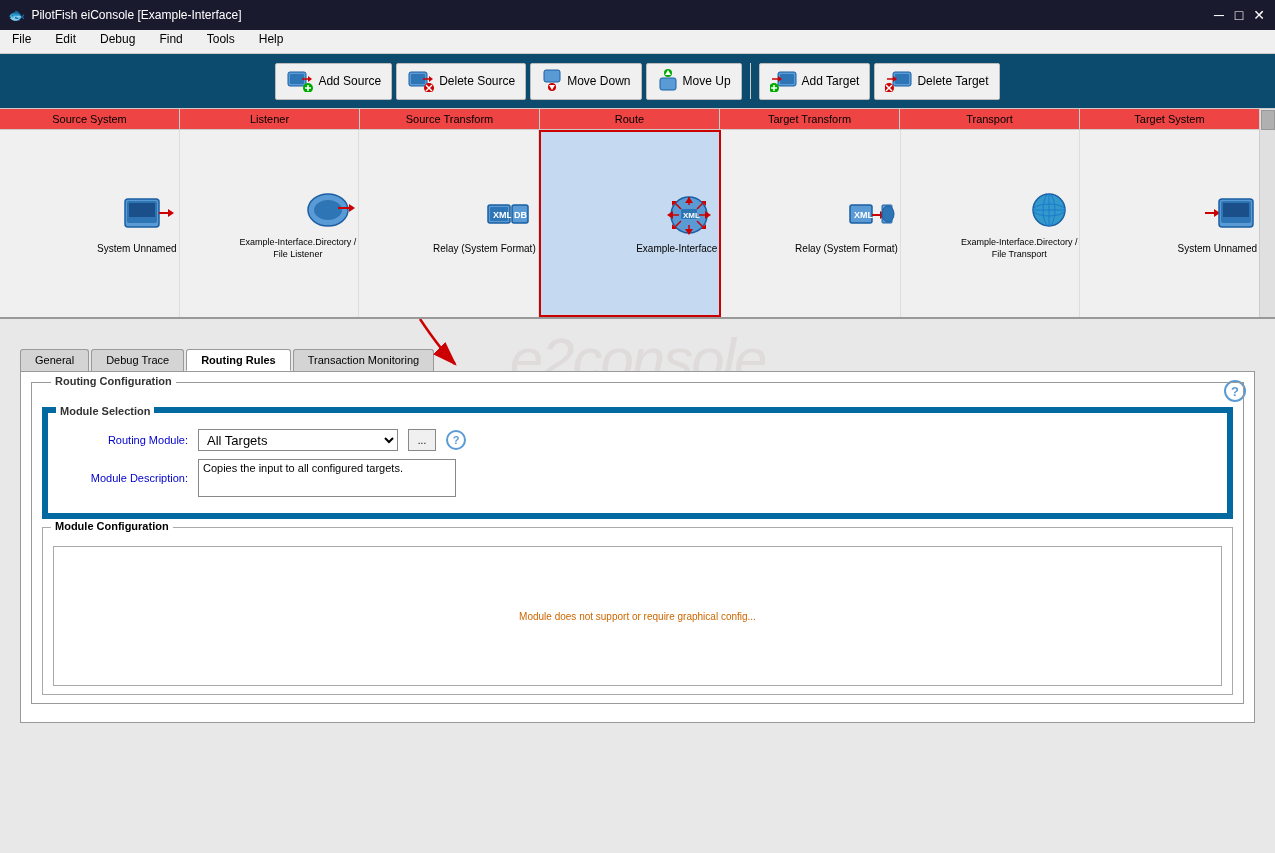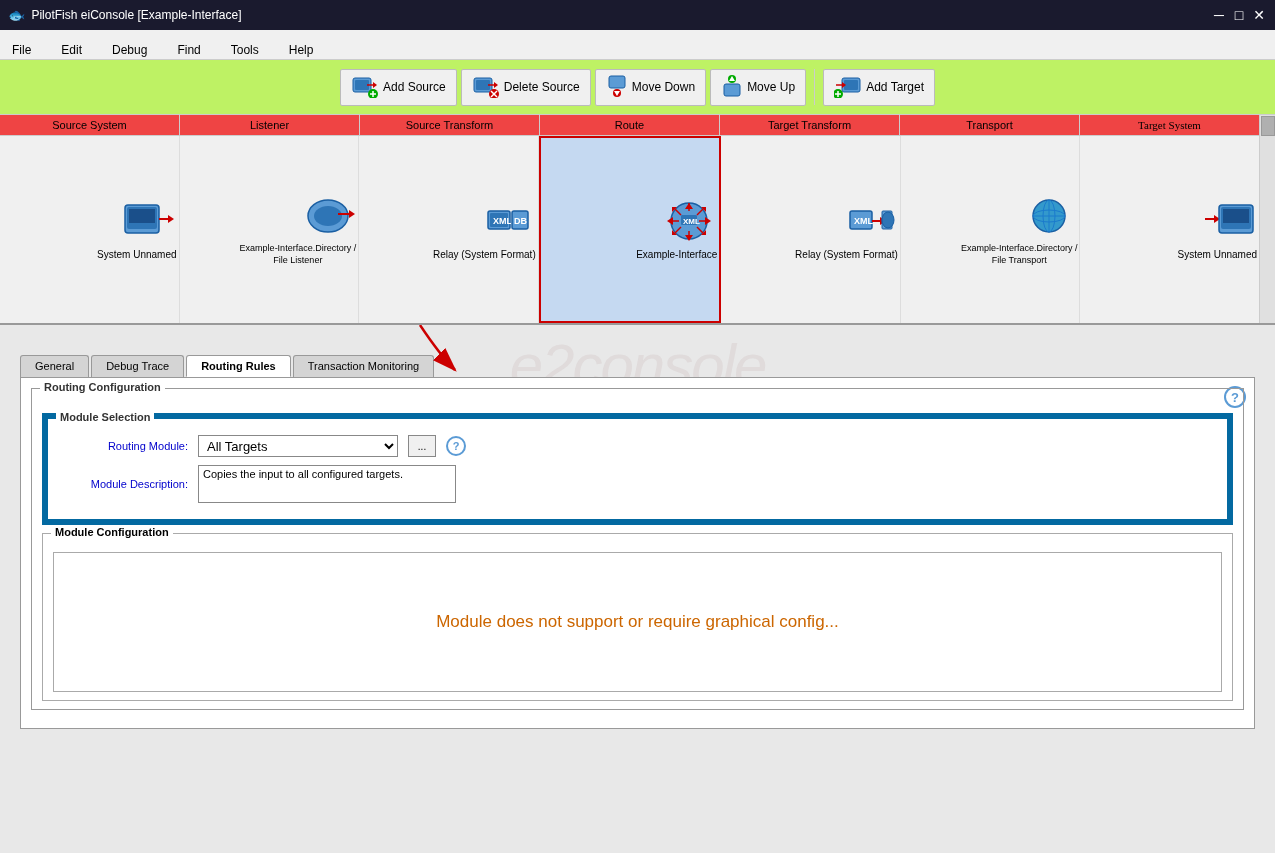--- a/index.html
+++ b/index.html
@@ -24,37 +24,37 @@
       border: none;
       color: white;
       cursor: pointer;
       font-size: 14px;
       display: flex; align-items: center; justify-content: center;
     }
 
     
     .menu-bar {
       background: #f0f0f0;
-      height: 30px;
-      display: flex;
-      align-items: flex-end;
+      height: 24px;
+      display: flex;
+      align-items: flex-start;
       padding: 0 4px;
       border-bottom: 1px solid #ccc;
-      gap: 14px;
+      gap: 8px;
     }
     .menu-item {
       padding: 2px 8px;
       cursor: pointer;
       font-size: 12px;
       color: #000;
     }
 
     
     .toolbar {
-      background: #bef264;
+      background: #0c4a6e;
       border-bottom: 1px solid #ccc;
       height: 55px;
       display: flex;
       align-items: center;
       justify-content: center;
       gap: 4px;
       padding: 0 8px;
     }
     .toolbar-btn {
       display: flex;
@@ -75,21 +75,21 @@
     }
     .pipeline-col-header {
       flex: 1;
       text-align: center;
       padding: 4px 2px;
       font-size: 11px;
       border-right: 1px solid #ccc;
       background: #ef4444;
       font-weight: normal;
     }
-    .pipeline-col-header:last-child { border-right: none; font-family: Liberation Serif, serif; }
+    .pipeline-col-header:last-child { border-right: none; }
     .pipeline-row {
       display: flex;
       flex: 1;
       align-items: center;
     }
     .pipeline-cell {
       flex: 1;
       display: flex;
       flex-direction: column;
       align-items: flex-end;
@@ -174,21 +174,21 @@
 
     .section-group {
       border: 1px solid #999;
       padding: 8px 10px;
       margin-bottom: 8px;
       position: relative;
     }
     .section-title {
       position: absolute;
       top: -8px;
-      left: 8px;
+      left: 19px;
       background: white;
       padding: 0 4px;
       font-size: 11px;
       font-weight: bold;
       color: #333;
     }
 
     .subsection-group {
       border: 6px solid #0369a1;
       padding: 8px 10px;
@@ -251,21 +251,21 @@
     .module-config-area {
       border: 1px solid #aaa;
       flex: 1;
       min-height: 140px;
       margin-top: 10px;
       background: white;
       display: flex; align-items: center; justify-content: center;
     }
     .module-config-text {
       color: #cc6600;
-      font-size: 17px;
+      font-size: 10px;
     }
 
     
     .scrollbar-track {
       width: 16px;
       background: #e0e0e0;
       border-left: 1px solid #ccc;
       display: flex;
       flex-direction: column;
     }
@@ -408,20 +408,34 @@
           <line x1="2" y1="11" x2="10" y2="11" stroke="#cc0000" stroke-width="1.5"></line>
           <polygon points="8,8 12,11 8,14" fill="#cc0000"></polygon>
           <circle cx="4" cy="20" r="5" fill="#00aa00"></circle>
           <line x1="4" y1="17" x2="4" y2="23" stroke="white" stroke-width="1.5"></line>
           <line x1="1" y1="20" x2="7" y2="20" stroke="white" stroke-width="1.5"></line>
         </svg>
       </span>
       <span>Add Target</span>
     </button>
 
+    <button class="toolbar-btn">
+      <span>
+        <svg width="28" height="24" viewBox="0 0 28 24">
+          <rect x="8" y="4" width="18" height="14" rx="2" fill="#5b9bd5" stroke="#1a5fa3" stroke-width="1"></rect>
+          <rect x="10" y="6" width="14" height="10" rx="1" fill="#2e75b6"></rect>
+          <line x1="2" y1="11" x2="10" y2="11" stroke="#cc0000" stroke-width="1.5"></line>
+          <polygon points="8,8 12,11 8,14" fill="#cc0000"></polygon>
+          <circle cx="4" cy="20" r="5" fill="#cc0000"></circle>
+          <line x1="1" y1="17" x2="7" y2="23" stroke="white" stroke-width="1.5"></line>
+          <line x1="7" y1="17" x2="1" y2="23" stroke="white" stroke-width="1.5"></line>
+        </svg>
+      </span>
+      <span>Delete Target</span>
+    </button>
   </div>
 
   <div class="content-area">
     <div class="main-content">
 
       <div class="pipeline-with-scroll">
         <div class="pipeline-main">
 
           <div class="pipeline-header">
             <div class="pipeline-col-header">Source System</div>

